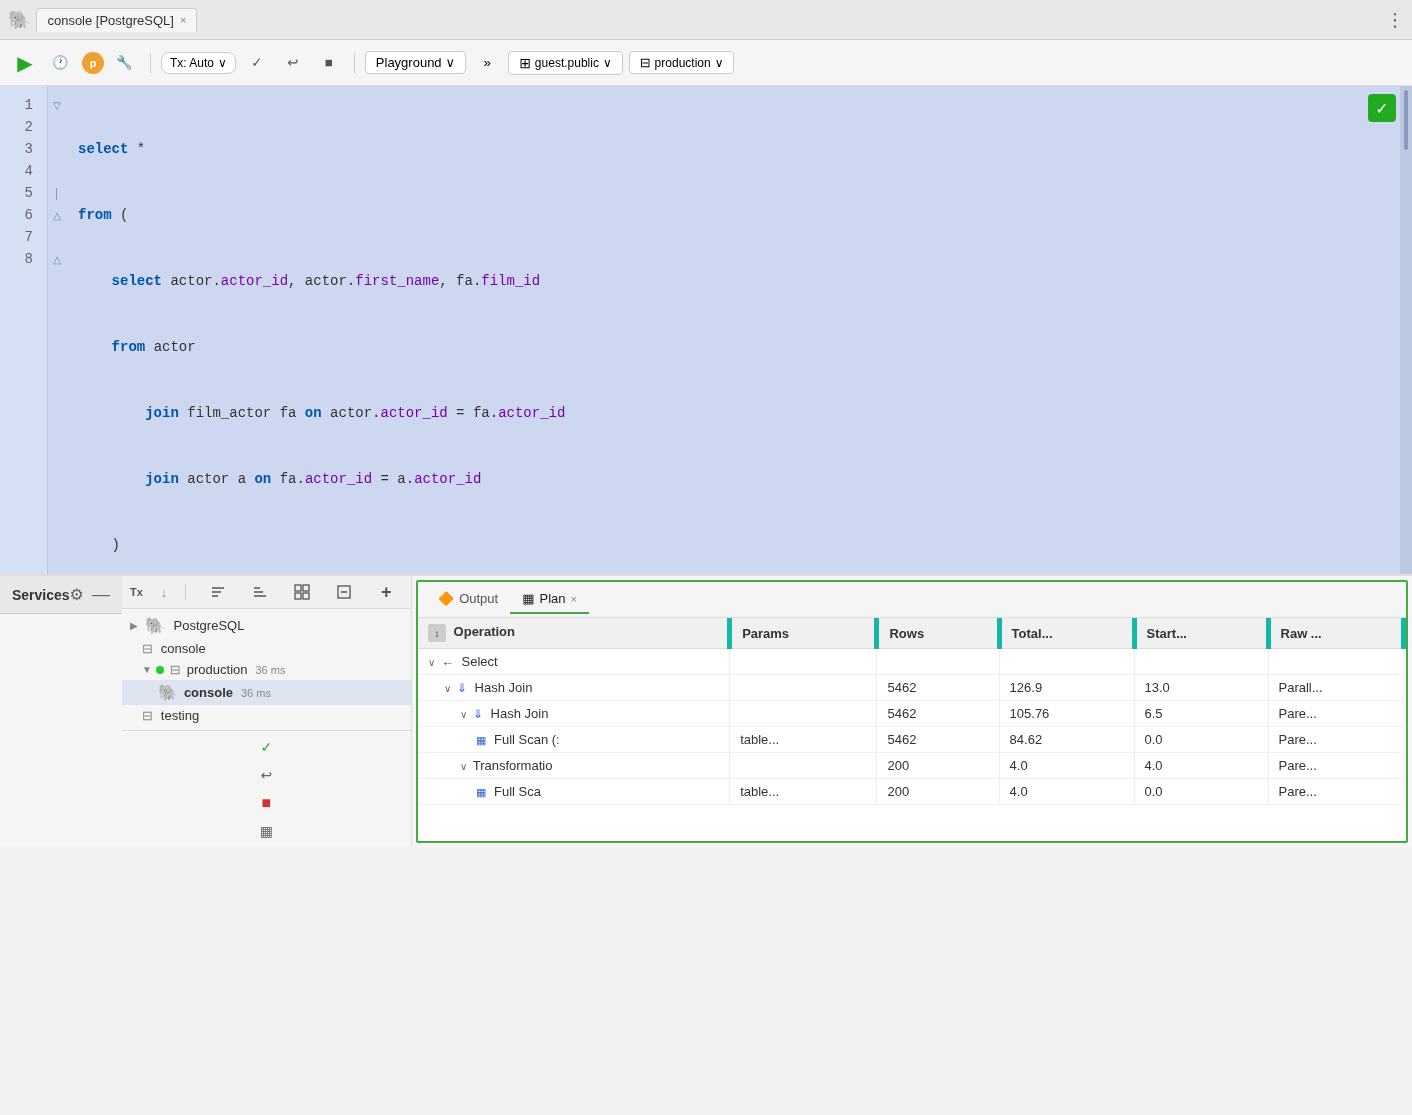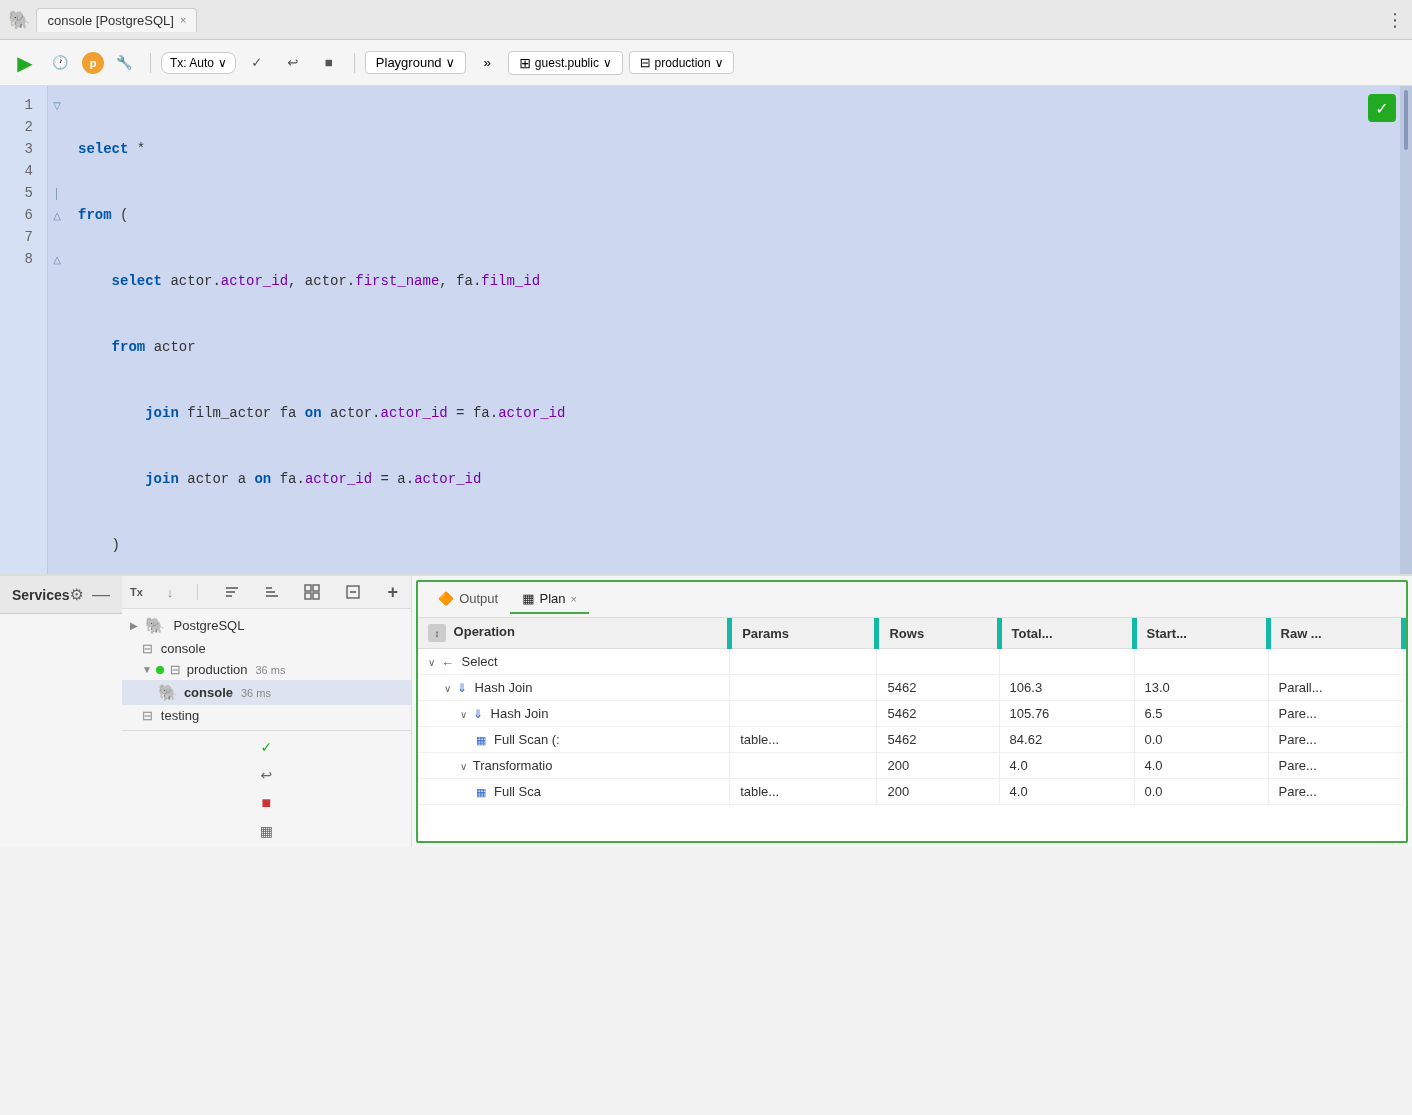--- a/index.html
+++ b/index.html
@@ -277,21 +277,21 @@
       border-right: 1px solid #ddd;
       display: flex;
       flex-direction: column;
     }
     .tree-toolbar {
       display: flex;
       align-items: center;
       padding: 4px 8px;
       background: #f0f0f0;
       border-bottom: 1px solid #ddd;
-      gap: 20px;
+      gap: 14px;
     }
     .tree-toolbar-btn {
       width: 28px;
       height: 24px;
       display: flex;
       align-items: center;
       justify-content: center;
       border-radius: 3px;
       cursor: pointer;
       font-size: 14px;
@@ -692,21 +692,21 @@
             <tr>
               <td>
                 <span class="op-indent-1" style="display:inline-block;">
                   <span class="chevron">∨</span>
                   <span class="op-icon">⇓</span>
                   <span>Hash Join</span>
                 </span>
               </td>
               <td></td>
               <td>5462</td>
-              <td>106.3</td>
+              <td>126.9</td>
               <td>13.0</td>
               <td>Parall...</td>
             </tr>
 
             <tr>
               <td>
                 <span class="op-indent-2" style="display:inline-block;">
                   <span class="chevron">∨</span>
                   <span class="op-icon">⇓</span>
                   <span>Hash Join</span>

